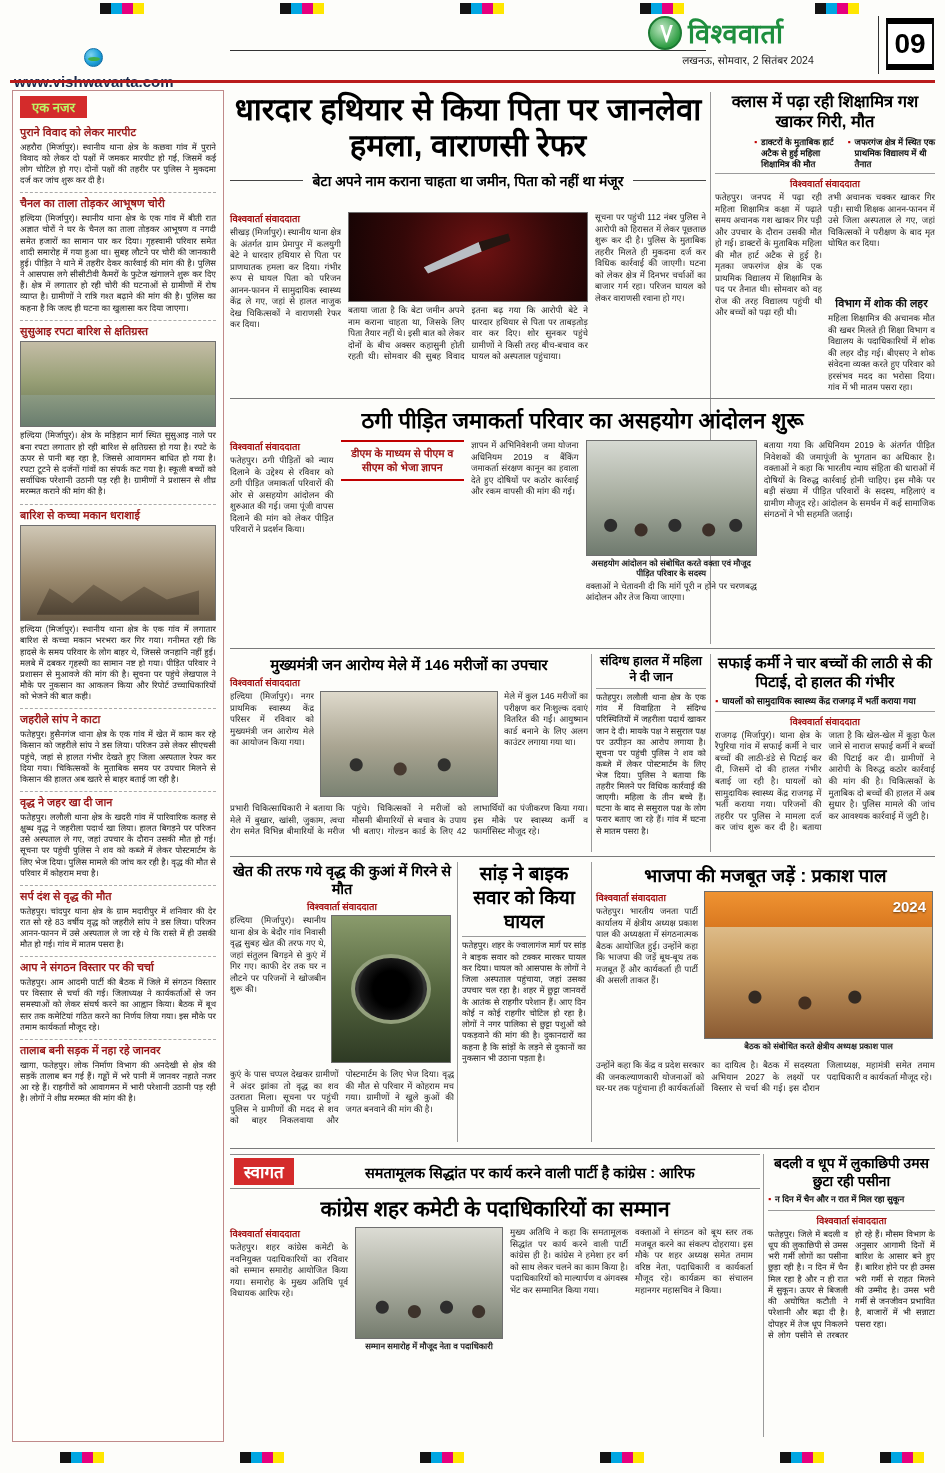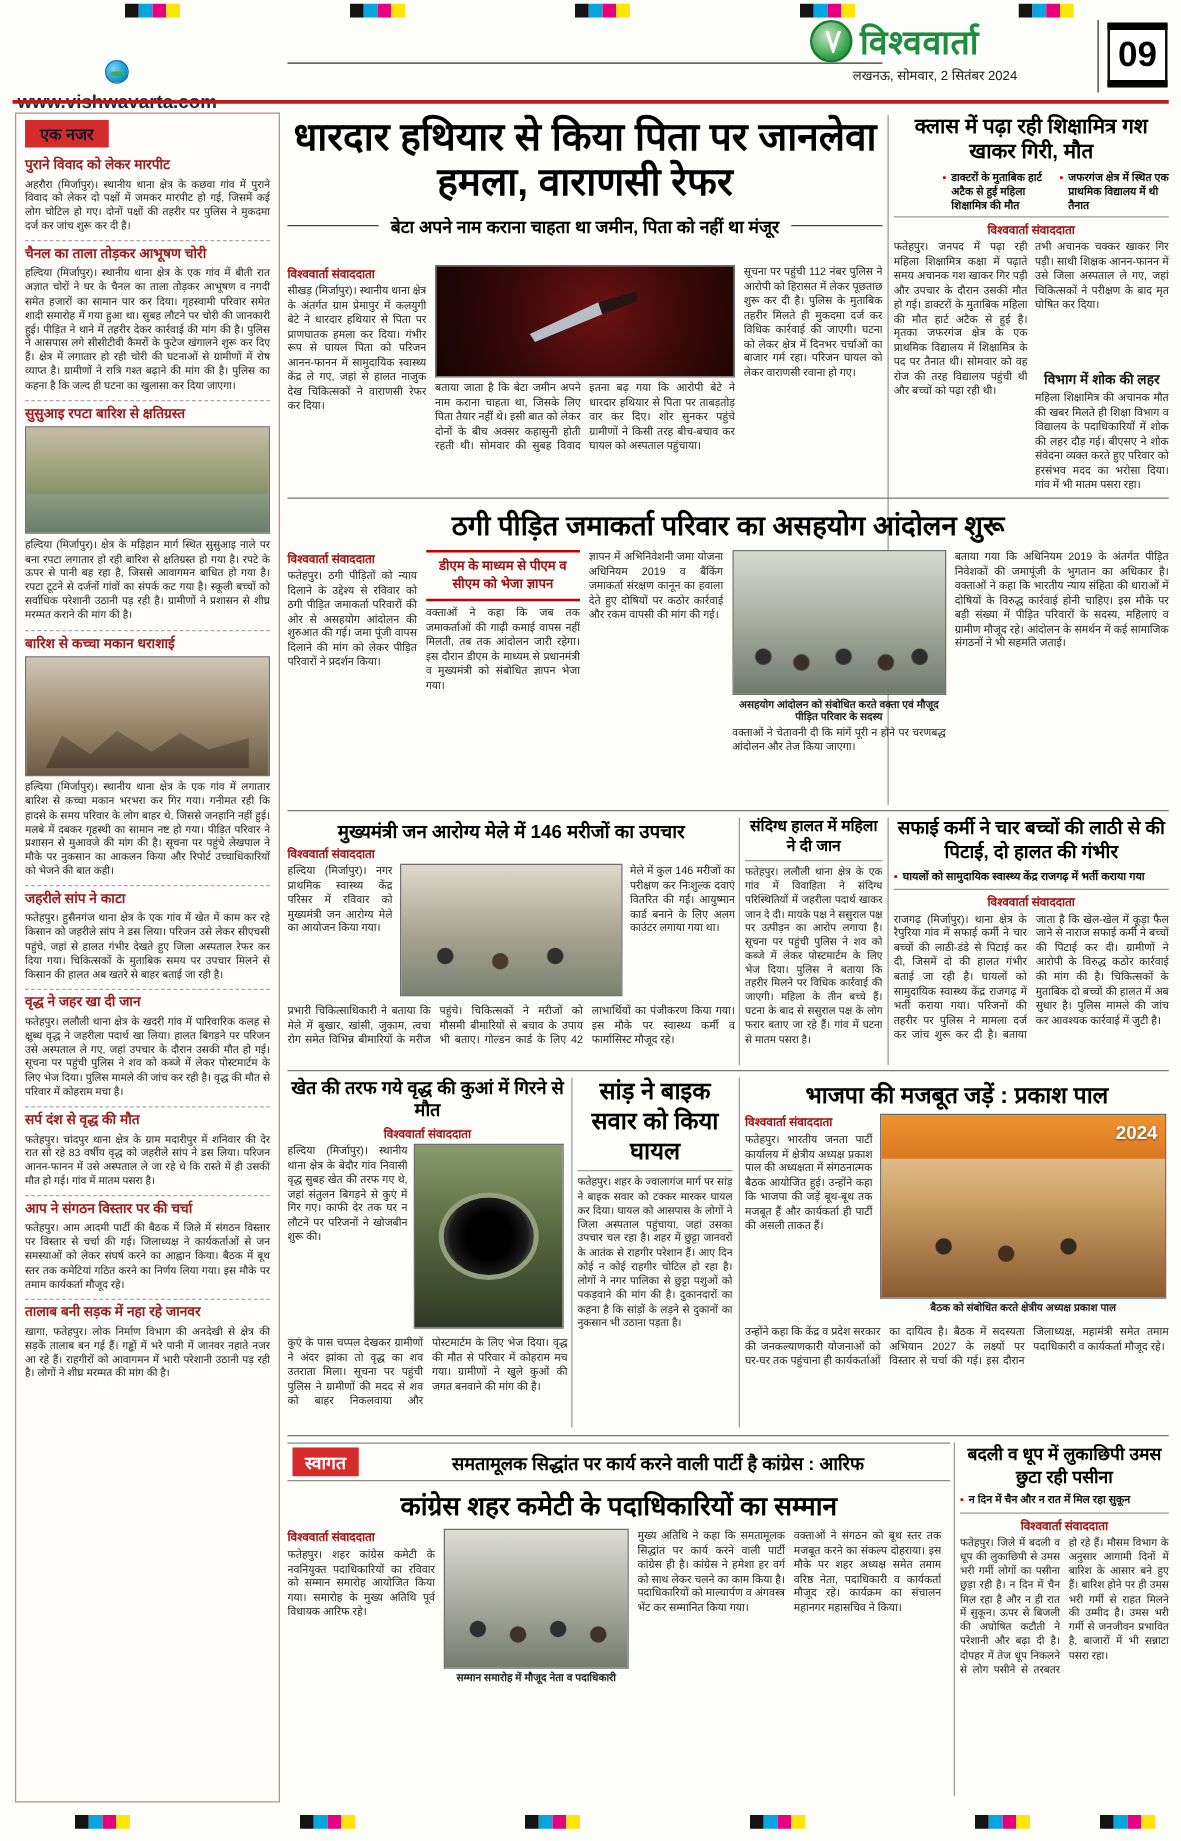--- a/index.html
+++ b/index.html
@@ -54,31 +54,31 @@
   .ph-meeting{background:linear-gradient(180deg,#d6d9d2 0%,#a7ad9f 50%,#6f7a6e 100%);background-image:radial-gradient(circle at 14% 74%,#2d2d2d 6px,transparent 7px),radial-gradient(circle at 32% 78%,#3c2f28 6px,transparent 7px),radial-gradient(circle at 52% 74%,#2d2d2d 6px,transparent 7px),radial-gradient(circle at 72% 78%,#3c2f28 6px,transparent 7px),radial-gradient(circle at 88% 74%,#2d2d2d 6px,transparent 7px),linear-gradient(180deg,#d6d9d2 0%,#a7ad9f 50%,#6f7a6e 100%);}
   .ph-health{background-image:radial-gradient(circle at 20% 70%,#30302e 6px,transparent 7px),radial-gradient(circle at 45% 74%,#473a30 6px,transparent 7px),radial-gradient(circle at 70% 70%,#30302e 6px,transparent 7px),linear-gradient(180deg,#ded9cb 0%,#aaa592 52%,#7a8272 100%);}
   .ph-well{background:linear-gradient(180deg,#8a9b6c 0%,#55663f 50%,#2e3a24 100%);}
   .well-hole{position:absolute;left:16%;top:26%;width:68%;height:48%;border-radius:50%;background:radial-gradient(circle,#000 38%,#1a1a1a 66%,#333 70%);border:4px solid #93a07c;}
   .ph-bjp{background-image:radial-gradient(circle at 22% 72%,#332a22 6px,transparent 7px),radial-gradient(circle at 44% 76%,#442f1f 6px,transparent 7px),radial-gradient(circle at 66% 72%,#332a22 6px,transparent 7px),linear-gradient(180deg,#eed6ae 0%,#cfa468 45%,#8a5a32 100%);}
   .ph-bjp::before{content:"";position:absolute;left:0;top:0;right:0;height:24%;background:linear-gradient(180deg,#ef8a21,#d96f12);opacity:.88;}
   .ph-overlay{position:absolute;right:6px;top:6px;color:#fff;font-weight:800;font-size:15px;text-shadow:0 1px 2px #00000088;}
   .ph-congress{background-image:radial-gradient(circle at 18% 72%,#2e2e2e 6px,transparent 7px),radial-gradient(circle at 40% 76%,#3d332b 6px,transparent 7px),radial-gradient(circle at 62% 72%,#2e2e2e 6px,transparent 7px),radial-gradient(circle at 84% 76%,#3d332b 6px,transparent 7px),linear-gradient(180deg,#dcdcd4 0%,#a9ac9f 52%,#757c6e 100%);}
   
   #sidebar{position:absolute;left:12px;top:90px;width:212px;height:1352px;border:1px solid #c08a8a;padding:5px 7px 6px 7px;overflow:hidden;background:#fffefb;}
-  .onetab{display:inline-block;background:#d42b2b;color:#0f172a;font-weight:700;font-size:13px;padding:2px 12px;margin-bottom:4px;}
+  .onetab{display:inline-block;background:#d42b2b;color:#bef264;font-weight:700;font-size:13px;padding:2px 12px;margin-bottom:4px;}
   .sb-item{border-bottom:1px dashed #a9a9a9;padding:4px 0 6px 0;}
   .sb-item:last-child{border-bottom:none;}
   .sb-h{color:#9b1b1b;font-weight:700;font-size:11px;line-height:1.25;margin-bottom:2px;}
   .sb-b{font-size:8.4px;line-height:1.33;text-align:justify;color:#1c1c1c;}
   .sb-photo{width:100%;height:86px;margin:3px 0;}
   
   .quote{border-top:2px solid #c00000;border-bottom:2px solid #c00000;color:#9b1111;font-weight:700;font-size:10.5px;line-height:1.3;text-align:center;padding:5px 2px;margin-bottom:4px;}
   
   .kicker{display:flex;align-items:center;gap:10px;border-top:1px solid #8a8a8a;border-bottom:1px solid #8a8a8a;padding:3px 4px;}
-  .kick-label{background:#d42b2b;color:#fff;font-weight:700;font-size:14px;padding:2px 10px;flex:0 0 auto;}
+  .kick-label{background:#d42b2b;color:#fff;font-weight:700;font-size:17px;padding:2px 10px;flex:0 0 auto;}
   .kick-head{font-weight:800;font-size:14.5px;color:#000;flex:1;text-align:center;}
 </style>
 </head>
 <body>
 
 <div id="paper">
 
   <div class="regrow" style="top:3px;">
     <span class="reggrp" style="left:100px;">
         <span class="reg rk"></span>
@@ -233,21 +233,20 @@
 
   <div class="abs" style="left:230px;top:404px;width:705px;">
     <div class="h2" style="font-size:22px;">ठगी पीड़ित जमाकर्ता परिवार का असहयोग आंदोलन शुरू</div>
     <div class="row" style="gap:7px;margin-top:6px;height:198px;">
       <div style="width:104px;">
         <div class="byline">विश्ववार्ता संवाददाता</div>
         <p class="bodytext" style="height:180px;">फतेहपुर। ठगी पीड़ितों को न्याय दिलाने के उद्देश्य से रविवार को ठगी पीड़ित जमाकर्ता परिवारों की ओर से असहयोग आंदोलन की शुरुआत की गई। जमा पूंजी वापस दिलाने की मांग को लेकर पीड़ित परिवारों ने प्रदर्शन किया।</p>
       </div>
       <div style="width:124px;">
         <div class="quote">डीएम के माध्यम से पीएम व सीएम को भेजा ज्ञापन</div>
-        <p class="bodytext" style="height:140px;">वक्ताओं ने कहा कि जब तक जमाकर्ताओं की गाढ़ी कमाई वापस नहीं मिलती, तब तक आंदोलन जारी रहेगा। इस दौरान डीएम के माध्यम से प्रधानमंत्री व मुख्यमंत्री को संबोधित ज्ञापन भेजा गया।</p>
       </div>
       <div style="width:108px;">
         <p class="bodytext" style="height:196px;">ज्ञापन में अभिनिवेशनी जमा योजना अधिनियम 2019 व बैंकिंग जमाकर्ता संरक्षण कानून का हवाला देते हुए दोषियों पर कठोर कार्रवाई और रकम वापसी की मांग की गई।</p>
       </div>
       <div style="width:172px;">
         <div class="ph ph-meeting" style="width:100%;height:116px;"></div>
         <div class="caption">असहयोग आंदोलन को संबोधित करते वक्ता एवं मौजूद पीड़ित परिवार के सदस्य</div>
         <p class="bodytext" style="height:52px;margin-top:2px;">वक्ताओं ने चेतावनी दी कि मांगें पूरी न होने पर चरणबद्ध आंदोलन और तेज किया जाएगा।</p>
       </div>
       <div style="width:172px;">

